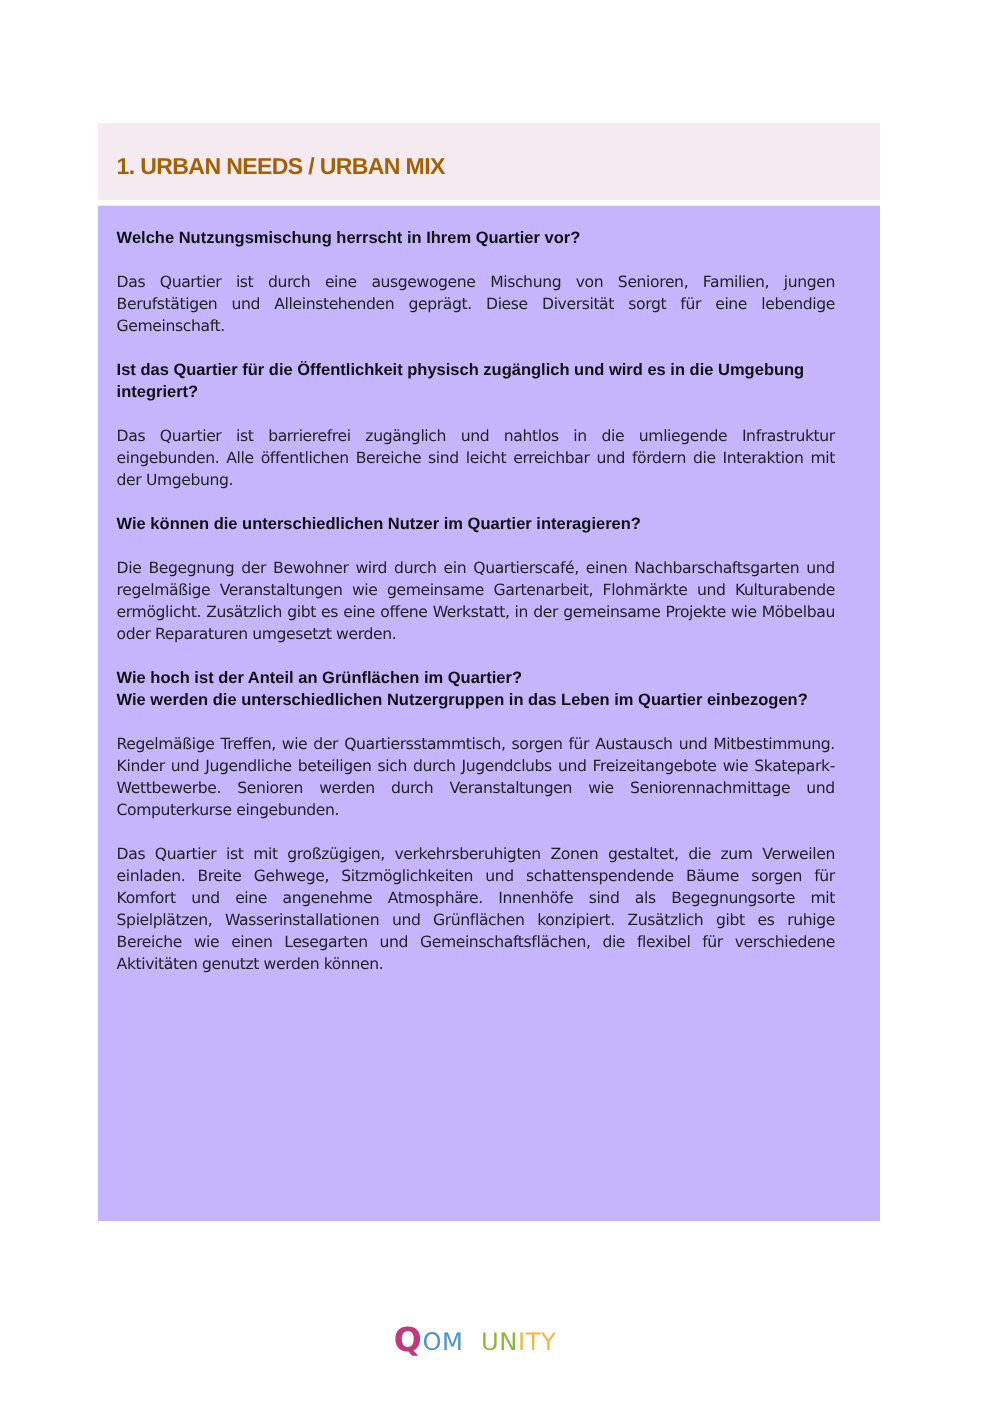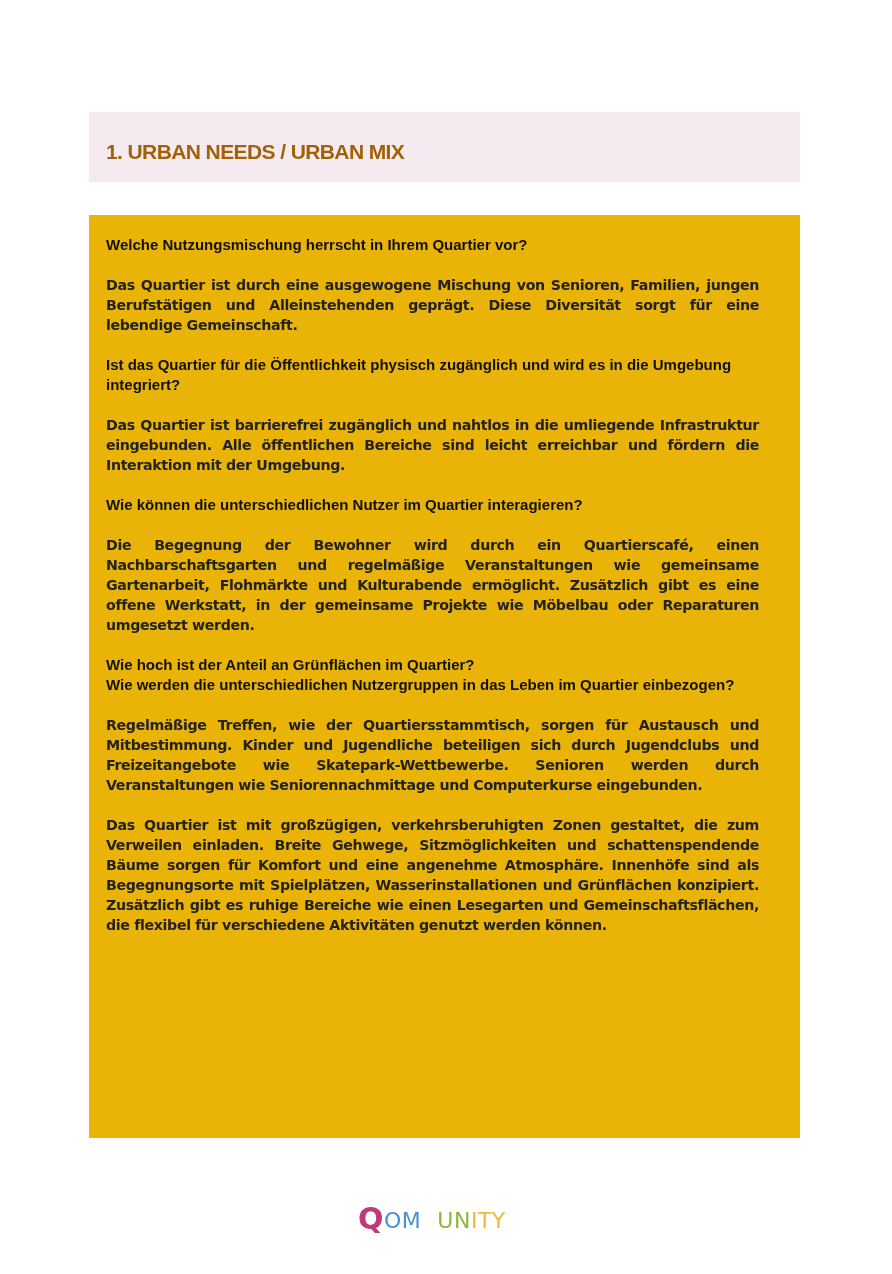--- a/index.html
+++ b/index.html
@@ -57,21 +57,21 @@
       color: #111111;
     }
     .answer {
       margin: 20px 0 20px 0;
       font-family: "DejaVu Sans", sans-serif;
       font-size: 14.2px;
       line-height: 20px;
       letter-spacing: -0.35px;
       text-align: justify;
       color: #222222;
-      font-weight: 700;
+      font-weight: 400;
     }
     .logo {
       position: absolute;
       left: 358px;
       top: 1200px;
       height: 34px;
       display: flex;
       align-items: flex-end;
       font-family: "DejaVu Sans", sans-serif;
       font-size: 22px;
@@ -85,21 +85,21 @@
     }
     .logo .rest { line-height: 26px; }
   </style>
 </head>
 <body>
 
 <div class="header-box" style="background: rgb(246, 234, 241);">
   <h1 class="section-title" style="color: #a16207;">1.  URBAN NEEDS / URBAN MIX</h1>
 </div>
 
-<div class="body-box" style="background: #eab308; margin-top: 28px;">
+<div class="body-box" style="background: #c4b5fd;">
   <div class="content">
     <div>
       <p class="question">Welche Nutzungsmischung herrscht in Ihrem Quartier vor?</p>
       <p class="answer">Das Quartier ist durch eine ausgewogene Mischung von Senioren, Familien, jungen Berufstätigen und Alleinstehenden geprägt. Diese Diversität sorgt für eine lebendige Gemeinschaft.</p>
     </div>
     <div>
       <p class="question">Ist das Quartier für die Öffentlichkeit physisch zugänglich und wird es in die Umgebung integriert?</p>
       <p class="answer">Das Quartier ist barrierefrei zugänglich und nahtlos in die umliegende Infrastruktur eingebunden. Alle öffentlichen Bereiche sind leicht erreichbar und fördern die Interaktion mit der Umgebung.</p>
     </div>
     <div>

